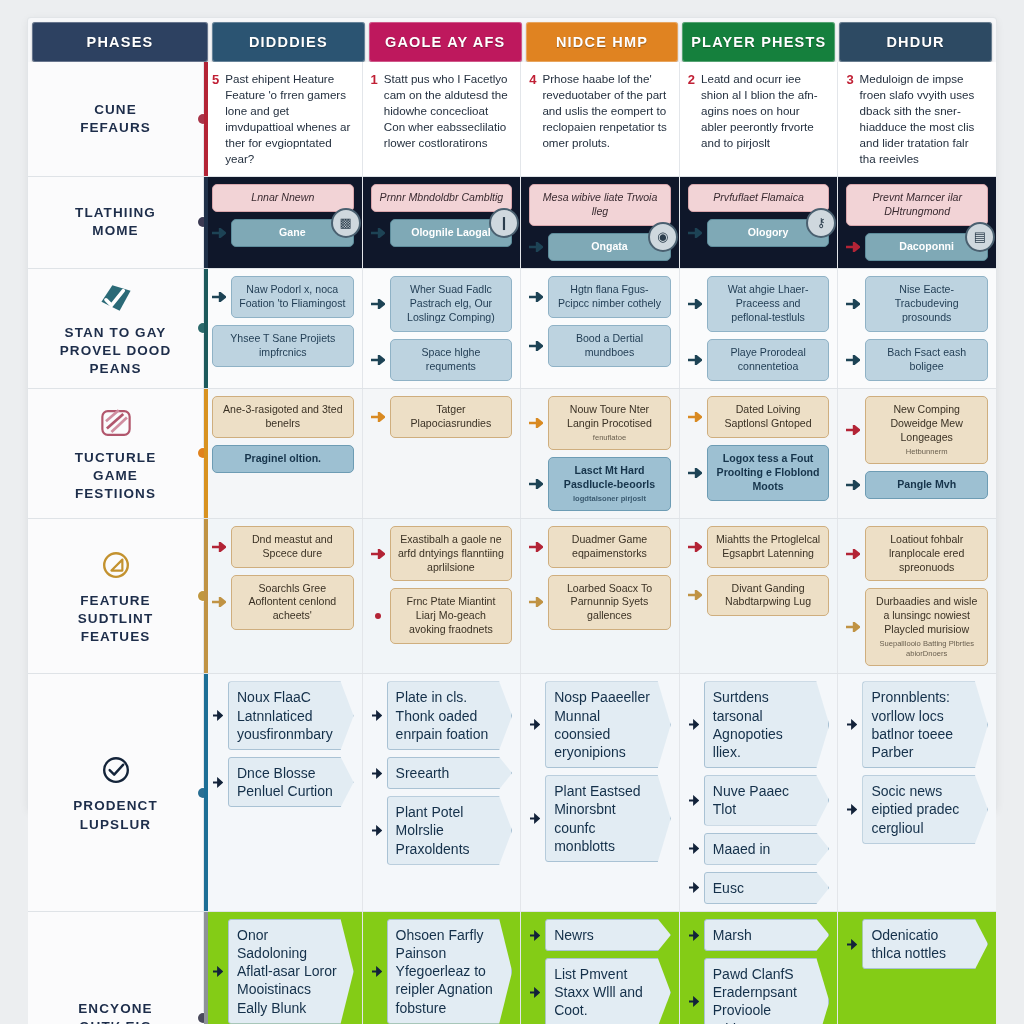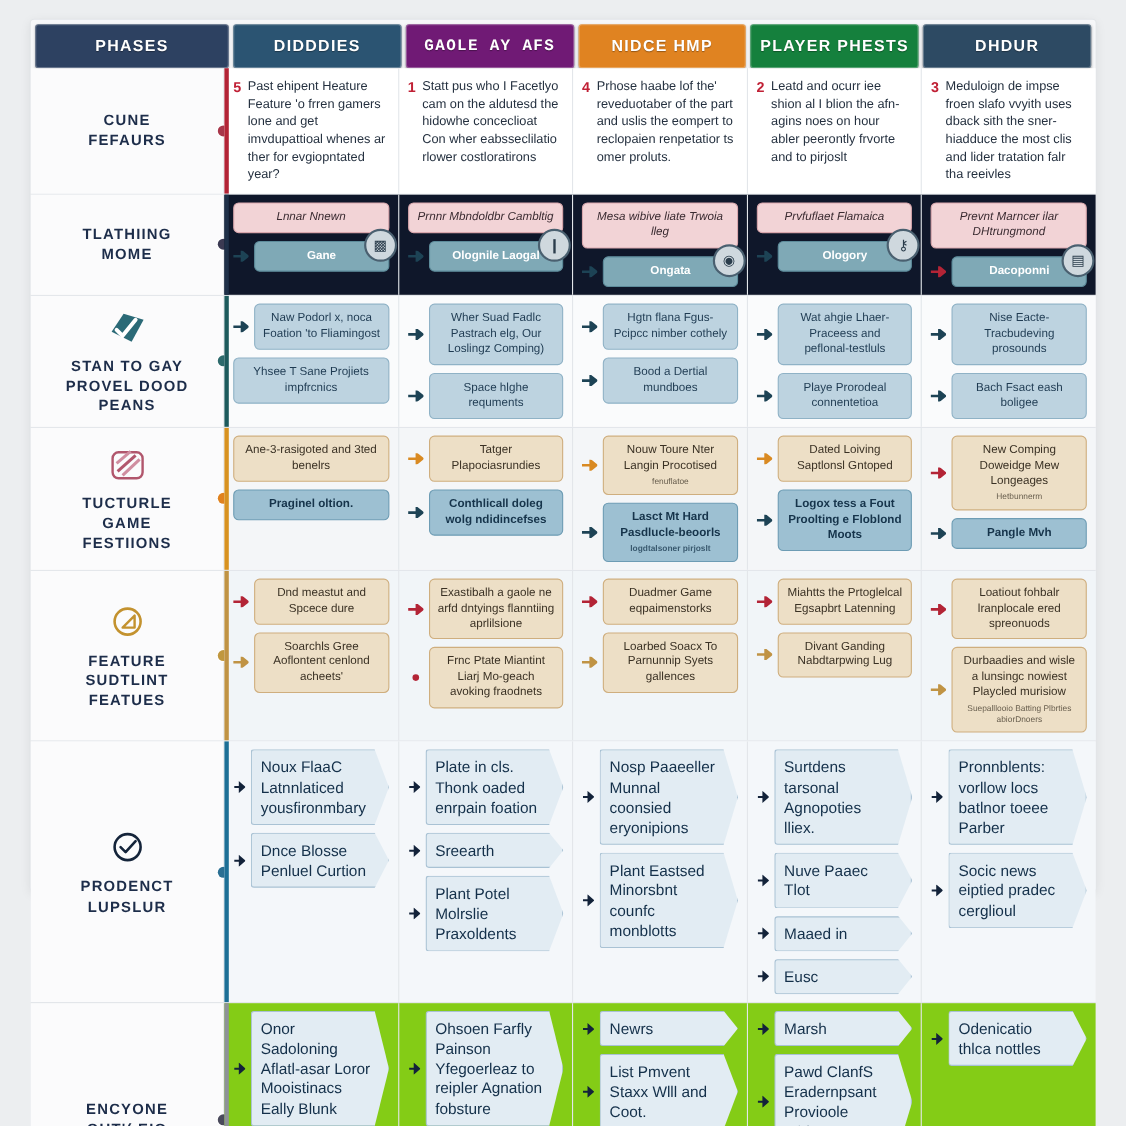--- a/index.html
+++ b/index.html
@@ -112,21 +112,21 @@
   .row7 .cells{ background:#84cc16; }
 </style>
 </head>
 <body>
 
 <div id="board">
 
   <div class="hdr">
       <div class="hcell c0" style="background: rgb(45, 65, 97);">PHASES</div>
       <div class="hcell" style="background: rgb(43, 84, 114);">DIDDDIES</div>
-      <div class="hcell" style="background: #701a75; font-family: Liberation Mono, monospace;">GAOLE AY AFS</div>
+      <div class="hcell" style="background: #be185d;">GAOLE AY AFS</div>
       <div class="hcell" style="background: rgb(224, 131, 33);">NIDCE HMP</div>
       <div class="hcell" style="background: #15803d;">PLAYER PHESTS</div>
       <div class="hcell" style="background: rgb(45, 74, 99);">DHDUR</div>
     </div>
   <div class="body">
       <div class="row row1">
         <div class="rowlabel">
           <div class="txt">CUNE<br>FEFAURS</div>
           <span class="dot" style="background: rgb(168, 54, 74);"></span>
         </div>
@@ -329,26 +329,20 @@
               <div class="card dblue">Praginel oltion.</div>
             </div>
           </div>
           <div class="cell">
             <div class="crow">
               <svg class="arrow" viewBox="0 0 14 10">
                 <path d="M0 5 L8 5 M8 1 L13 5 L8 9 Z" stroke="#d98a22" stroke-width="2.4" fill="#d98a22"></path>
               </svg>
               <div class="card tan">Tatger Plapociasrundies</div>
             </div>
-            <div class="crow">
-              <svg class="arrow" viewBox="0 0 14 10">
-                <path d="M0 5 L8 5 M8 1 L13 5 L8 9 Z" stroke="#1d4355" stroke-width="2.4" fill="#1d4355"></path>
-              </svg>
-              <div class="card dblue">Conthlicall doleg wolg ndidincefses</div>
-            </div>
           </div>
           <div class="cell">
             <div class="crow">
               <svg class="arrow" viewBox="0 0 14 10">
                 <path d="M0 5 L8 5 M8 1 L13 5 L8 9 Z" stroke="#d98a22" stroke-width="2.4" fill="#d98a22"></path>
               </svg>
               <div class="card tan">Nouw Toure Nter Langin Procotised<span class="sub">fenuflatoe</span></div>
             </div>
             <div class="crow">
               <svg class="arrow" viewBox="0 0 14 10">

